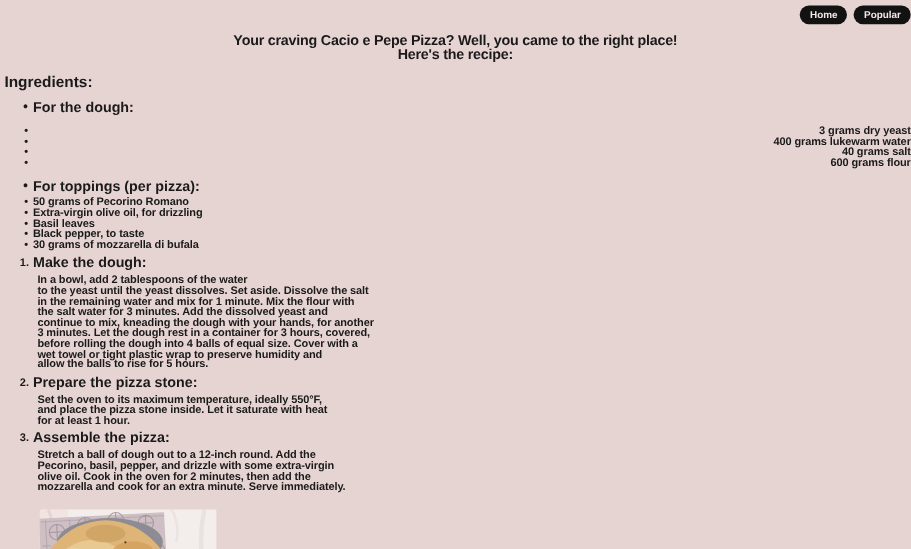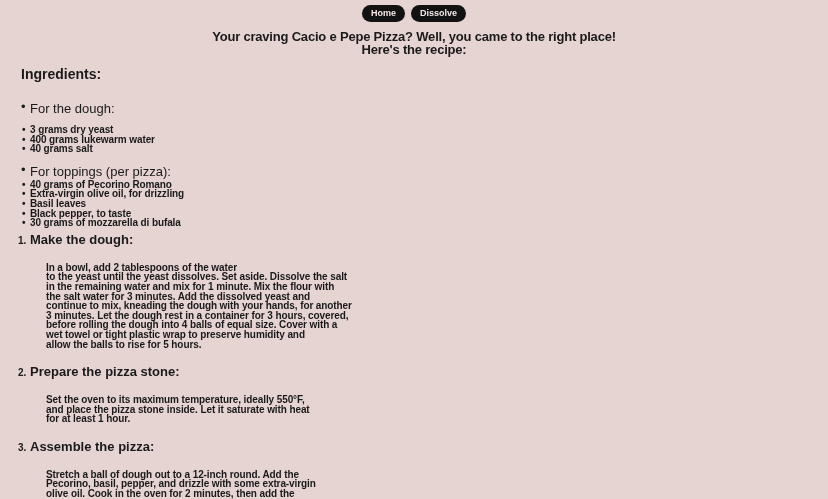--- a/index.html
+++ b/index.html
@@ -9,21 +9,21 @@
   body {
     width: 828px;
     height: 499px;
     overflow: hidden;
     background: #e6d4d3;
     color: #1a1a1a;
     font-family: "Liberation Sans", sans-serif;
   }
   .nav {
     display: flex;
-    justify-content: center;
+    justify-content: flex-end;
     gap: 6px;
     padding-top: 5px;
   }
   .nav-btn {
     background: #121212;
     color: #f3e8e8;
     border: none;
     border-radius: 12px;
     font-family: "Liberation Sans", sans-serif;
     font-weight: bold;
@@ -39,21 +39,21 @@
     line-height: 13px;
     font-weight: bold;
     letter-spacing: -0.2px;
   }
   .content {
     padding-left: 4px;
   }
   .section-title {
     font-size: 14px;
     font-weight: bold;
-    margin: 17px;
+    margin: 0;
     line-height: 16px;
   }
   .section-title.ingredients { margin-top: 10px; }
   .section-title.method { margin-top: 11px; }
 
   ul.outer {
     list-style: none;
     margin: 7px 0 0 0;
     padding: 0 0 0 26px;
   }
@@ -61,33 +61,33 @@
   ul.outer > li + li { margin-top: 8px; }
   ul.outer > li > .bullet {
     position: absolute;
     left: -9px;
     top: 0;
     font-size: 13px;
     line-height: 15px;
   }
   .group-label {
     font-size: 13px;
-    font-weight: normal;
+    font-weight: bold;
     line-height: 15px;
   }
   ul.inner {
     list-style: none;
     margin: 0;
     padding: 0;
     font-size: 10px;
     line-height: 9.6px;
     font-weight: bold;
     letter-spacing: -0.1px;
   }
-  ul.outer > li:first-child ul.inner { margin-top: 8px; }
+  ul.outer > li:first-child ul.inner { margin-top: 8px; text-align: right; }
   ul.inner li { position: relative; }
   ul.inner li::before {
     content: "\2022";
     position: absolute;
     left: -8px;
   }
 
   ol.steps {
     list-style: none;
     margin: 5px 0 0 0;
@@ -104,65 +104,66 @@
     font-size: 10px;
     font-weight: bold;
   }
   .step-label {
     font-size: 13px;
     font-weight: bold;
     margin: 0;
     line-height: 14px;
   }
   .step-body {
-    margin: 16px;
+    margin: 4px;
     font-size: 10px;
     line-height: 9.6px;
     font-weight: bold;
     letter-spacing: -0.1px;
     white-space: pre-line;
   }
   .photo {
     display: block;
     margin: 15px 0 0 32px;
     border-radius: 3px;
   }
 </style>
 </head>
 <body>
 
 <nav class="nav">
   <button class="nav-btn">Home</button>
-  <button class="nav-btn">Dissolve</button>
+  <button class="nav-btn">Popular</button>
 </nav>
 
 <h1 class="heading">
   <span>Your craving Cacio e Pepe Pizza? Well, you came to the right place!</span><br>
   <span>Here's the recipe:</span>
 </h1>
 
 <div class="content">
 
   <h2 class="section-title ingredients">Ingredients:</h2>
 
   <ul class="outer">
     <li>
       <span class="bullet">•</span>
       <span class="group-label">For the dough:</span>
       <ul class="inner">
         <li>3 grams dry yeast</li>
         <li>400 grams lukewarm water</li>
         <li>40 grams salt</li>
+        <li>600 grams flour</li>
       </ul>
     </li>
     <li>
       <span class="bullet">•</span>
       <span class="group-label">For toppings (per pizza):</span>
       <ul class="inner">
-        <li>40 grams of Pecorino Romano</li>
+        <li>50 grams of Pecorino Romano</li>
         <li>Extra-virgin olive oil, for drizzling</li>
         <li>Basil leaves</li>
         <li>Black pepper, to taste</li>
         <li>30 grams of mozzarella di bufala</li>
       </ul>
     </li>
   </ul>
 
 
   <ol class="steps">

